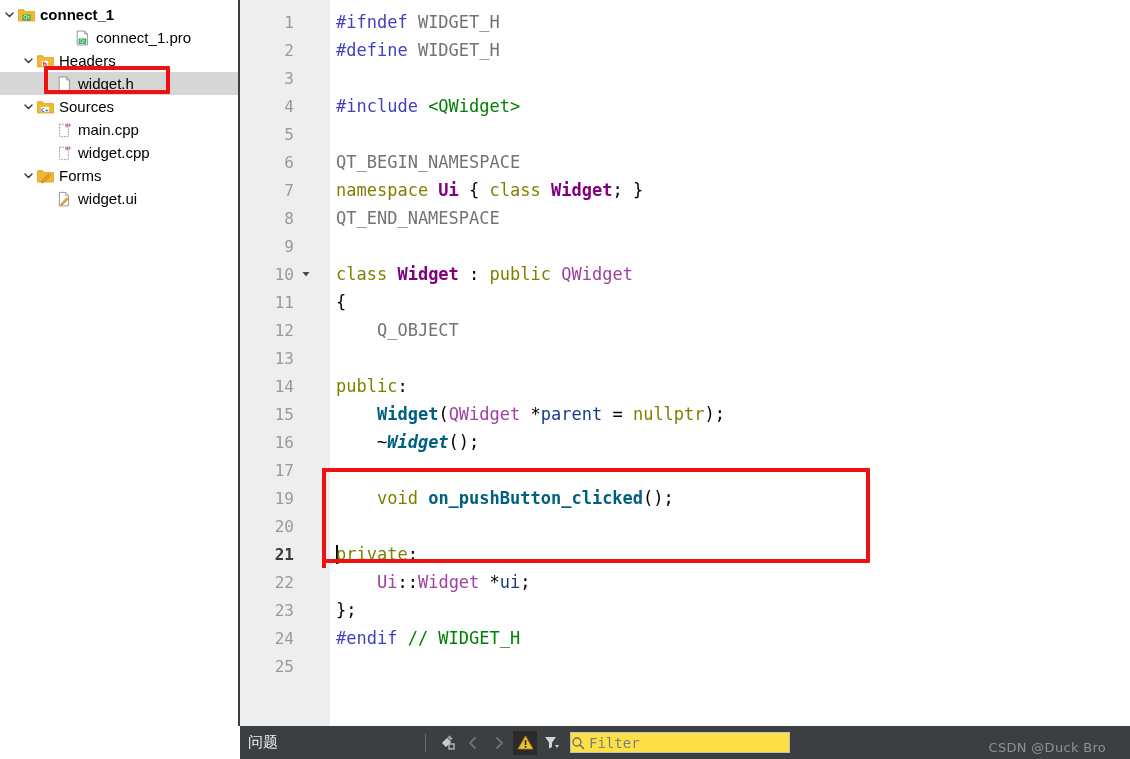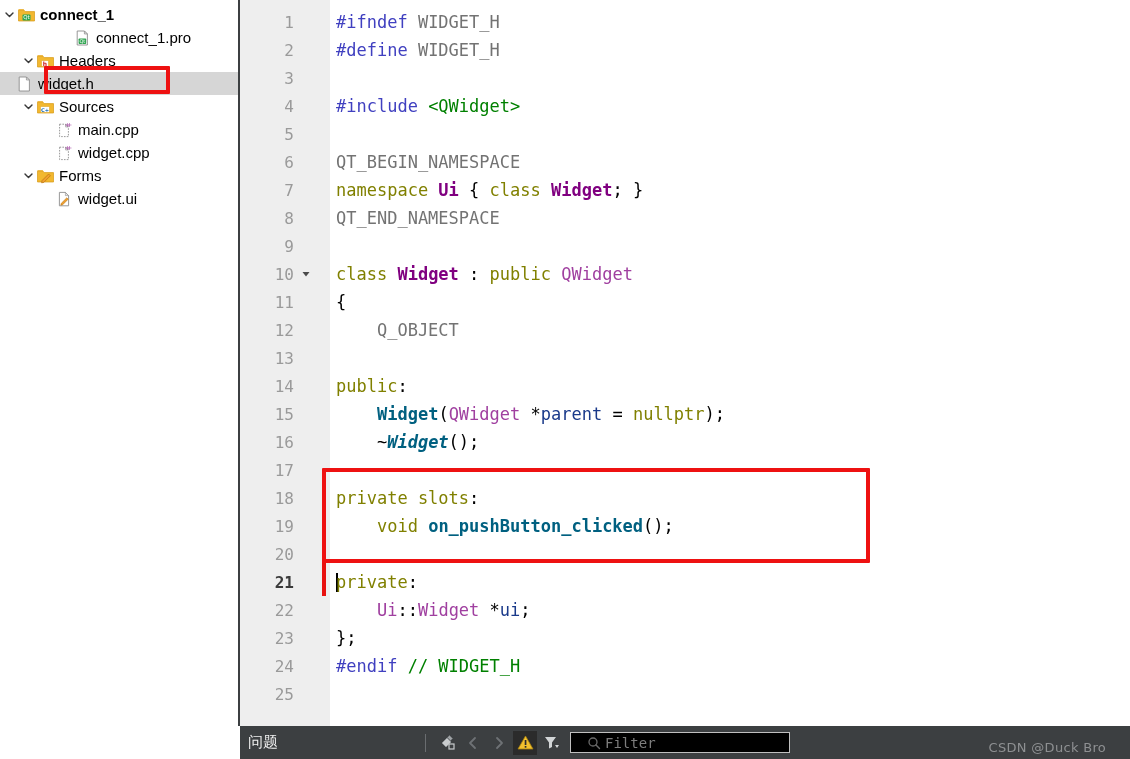--- a/index.html
+++ b/index.html
@@ -155,24 +155,24 @@
     margin: 0 8px;
   }
   .bb-icon {
     width: 24px; height: 24px;
     display: flex; align-items: center; justify-content: center;
     margin: 0 1px;
   }
   .bb-icon.active { background: #2b2b2b; }
   .bb-filter {
     width: 220px; height: 21px;
-    background: #000000;
+    background: #fde047;
     margin-left: 6px;
     display: flex; align-items: center;
-    padding-left: 16px;
+    padding-left: 0;
     border: 1px solid #c0c0c0;
   }
   .bb-filter .ph {
     font-family: "DejaVu Sans Mono", monospace;
     font-size: 14px; color: #7d7d7d;
     margin-left: 4px;
   }
   #watermark {
     position: absolute; right: 24px; bottom: 4px;
     font-size: 13px;
@@ -232,21 +232,21 @@
             <span class="tree-icon">
               <svg width="17" height="16" viewBox="0 0 17 16">
                 <path d="M0.5 3.2 L6 3.2 L7.2 4.6 L16.5 4.6 L16.5 14 L0.5 14 Z" fill="#f2b830" stroke="#d79a14" stroke-width="0.7"></path>
                 <path d="M0.5 2.2 L5.6 2.2 L6.6 3.6 L0.5 3.6 Z" fill="#e8a81c"></path>
                 <rect x="4.5" y="7.5" width="7" height="6" rx="1" fill="#ffffff" stroke="#d79a14" stroke-width="0.5"></rect>
                 <text x="8" y="12.6" font-size="6" fill="#cc2222" text-anchor="middle" font-weight="bold" font-family="DejaVu Sans">h</text>
               </svg>
             </span>
             <span class="tree-label">Headers</span>
           </div>
-          <div class="tree-row selected" style="">
+          <div class="tree-row selected" style="padding-left: 40px;">
             <span class="chev"></span>
             <span class="tree-icon">
               <svg width="17" height="16" viewBox="0 0 17 16">
                 <path d="M3.2 1 L10.4 1 L13.4 4 L13.4 15 L3.2 15 Z" fill="#ffffff" stroke="#8d8d8d" stroke-width="0.9"></path>
                 <path d="M10.4 1 L10.4 4 L13.4 4 Z" fill="#e2e2e2" stroke="#8d8d8d" stroke-width="0.7"></path>
               </svg>
             </span>
             <span class="tree-label">widget.h</span>
           </div>
           <div class="tree-row" style="padding-left: 21px;">
@@ -421,26 +421,20 @@
             <span class="ln">16</span>
             <span class="fold"></span>
             <span class="chgbar"></span>
             <span class="ltext"><span class="t-op">    ~</span><span class="t-fni">Widget</span><span class="t-op">();</span></span>
           </div>
           <div class="code-line">
             <span class="ln">17</span>
             <span class="fold"></span>
             <span class="chgbar"></span>
             <span class="ltext"></span>
-          </div>
-          <div class="code-line changed">
-            <span class="ln">18</span>
-            <span class="fold"></span>
-            <span class="chgbar"></span>
-            <span class="ltext"><span class="t-kw">private slots</span><span class="t-op">:</span></span>
           </div>
           <div class="code-line changed">
             <span class="ln">19</span>
             <span class="fold"></span>
             <span class="chgbar"></span>
             <span class="ltext"><span class="t-op">    </span><span class="t-kw">void </span><span class="t-fn">on_pushButton_clicked</span><span class="t-op">();</span></span>
           </div>
           <div class="code-line changed">
             <span class="ln">20</span>
             <span class="fold"></span>

